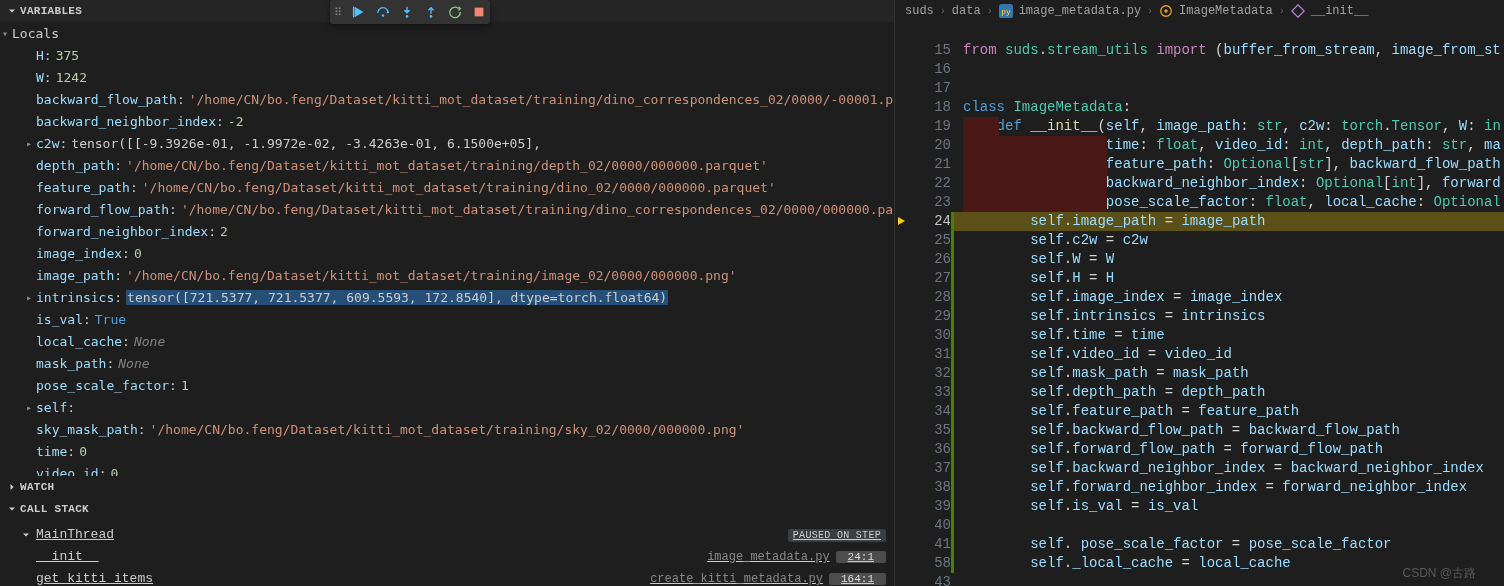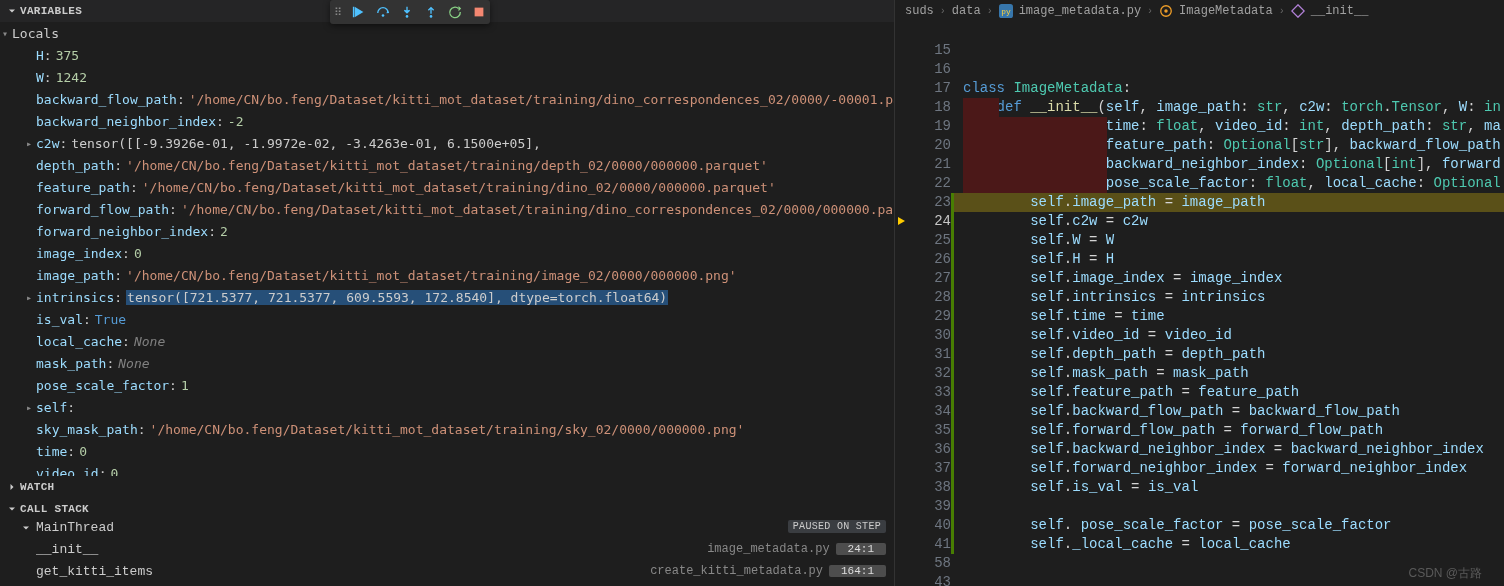--- a/index.html
+++ b/index.html
@@ -84,25 +84,26 @@
 .vstr { color: #ce9178; }
 .vnum { color: #b5cea8; }
 .vbool { color: #569cd6; }
 .vnone { color: #808080; font-style: italic; }
 .vrepr { color: #cccccc; }
 .vhl { background: #264f78; padding: 0 1px; }
 
 .watch, .callstack { background: #1e1e1e; }
 .cs-row {
   display: flex;
-  align-items: flex-start;
+  align-items: flex-end;
   justify-content: space-between;
   height: 22px;
   padding: 0 8px 0 20px;
   font-size: 13px;
+  text-decoration: underline;
 }
 .cs-row.sub { padding-left: 36px; }
 .cs-row .cs-name { color: #ccc; }
 .cs-row .cs-right { display: flex; align-items: center; gap: 6px; color: #888; font-size: 12px; }
 .paused-badge {
   background: #3a3d41;
   color: #ccc;
   font-size: 10px;
   padding: 1px 5px;
   border-radius: 2px;
@@ -172,21 +173,21 @@
 .tk-cls { color: #4ec9b0; }
 .tk-fn { color: #dcdcaa; }
 .tk-prm { color: #9cdcfe; }
 .tk-self { color: #9cdcfe; }
 .tk-pun { color: #d4d4d4; }
 .tk-attr { color: #9cdcfe; }
 .tk-type { color: #4ec9b0; }
 
 .watermark {
   position: absolute;
-  right: 22px;
+  right: 28px;
   bottom: 4px;
   color: #5a5a5a;
   font-size: 12px;
   font-family: sans-serif;
 }
 </style>
 </head>
 <body>
 
 <div class="left-pane">
@@ -456,38 +457,39 @@
           <div class="ln">38</div>
           <div class="ln">39</div>
           <div class="ln">40</div>
           <div class="ln">41</div>
           <div class="ln">58</div>
           <div class="ln">43</div>
         </div>
     </div>
     <div class="code" id="code-area">
         <div class="code-line"></div>
+        <div class="code-line"><span class="tk-kw">from </span><span class="tk-cls">suds</span><span class="tk-pun">.</span><span class="tk-cls">stream_utils</span><span class="tk-kw"> import </span><span class="tk-pun">(</span><span class="tk-prm">buffer_from_stream</span><span class="tk-pun">, </span><span class="tk-prm">image_from_st</span></div>
         <div class="code-line"></div>
         <div class="code-line"></div>
         <div class="code-line"><span class="tk-kw2">class </span><span class="tk-cls">ImageMetadata</span><span class="tk-pun">:</span></div>
         <div class="code-line"><span style="position:absolute;left:12px;top:0;height:19px;width:36px;background:#4b1818"></span><span class="tk-kw2">    def </span><span class="tk-fn">__init__</span><span class="tk-pun">(</span><span class="tk-self">self</span><span class="tk-pun">, </span><span class="tk-prm">image_path</span><span class="tk-pun">: </span><span class="tk-type">str</span><span class="tk-pun">, </span><span class="tk-prm">c2w</span><span class="tk-pun">: </span><span class="tk-cls">torch</span><span class="tk-pun">.</span><span class="tk-cls">Tensor</span><span class="tk-pun">, </span><span class="tk-prm">W</span><span class="tk-pun">: </span><span class="tk-type">in</span></div>
         <div class="code-line"><span style="position:absolute;left:12px;top:0;height:19px;width:144px;background:#4b1818"></span><span>                 </span><span class="tk-prm">time</span><span class="tk-pun">: </span><span class="tk-type">float</span><span class="tk-pun">, </span><span class="tk-prm">video_id</span><span class="tk-pun">: </span><span class="tk-type">int</span><span class="tk-pun">, </span><span class="tk-prm">depth_path</span><span class="tk-pun">: </span><span class="tk-type">str</span><span class="tk-pun">, </span><span class="tk-prm">ma</span></div>
         <div class="code-line"><span style="position:absolute;left:12px;top:0;height:19px;width:144px;background:#4b1818"></span><span>                 </span><span class="tk-prm">feature_path</span><span class="tk-pun">: </span><span class="tk-cls">Optional</span><span class="tk-pun">[</span><span class="tk-type">str</span><span class="tk-pun">], </span><span class="tk-prm">backward_flow_path</span></div>
         <div class="code-line"><span style="position:absolute;left:12px;top:0;height:19px;width:144px;background:#4b1818"></span><span>                 </span><span class="tk-prm">backward_neighbor_index</span><span class="tk-pun">: </span><span class="tk-cls">Optional</span><span class="tk-pun">[</span><span class="tk-type">int</span><span class="tk-pun">], </span><span class="tk-prm">forward</span></div>
         <div class="code-line"><span style="position:absolute;left:12px;top:0;height:19px;width:144px;background:#4b1818"></span><span>                 </span><span class="tk-prm">pose_scale_factor</span><span class="tk-pun">: </span><span class="tk-type">float</span><span class="tk-pun">, </span><span class="tk-prm">local_cache</span><span class="tk-pun">: </span><span class="tk-cls">Optional</span></div>
         <div class="code-line hl"><span class="diff-grn"></span><span>        </span><span class="tk-self">self</span><span class="tk-pun">.</span><span class="tk-attr">image_path</span><span class="tk-pun"> = </span><span class="tk-prm">image_path</span></div>
         <div class="code-line"><span class="diff-grn"></span><span>        </span><span class="tk-self">self</span><span class="tk-pun">.</span><span class="tk-attr">c2w</span><span class="tk-pun"> = </span><span class="tk-prm">c2w</span></div>
         <div class="code-line"><span class="diff-grn"></span><span>        </span><span class="tk-self">self</span><span class="tk-pun">.</span><span class="tk-attr">W</span><span class="tk-pun"> = </span><span class="tk-prm">W</span></div>
         <div class="code-line"><span class="diff-grn"></span><span>        </span><span class="tk-self">self</span><span class="tk-pun">.</span><span class="tk-attr">H</span><span class="tk-pun"> = </span><span class="tk-prm">H</span></div>
         <div class="code-line"><span class="diff-grn"></span><span>        </span><span class="tk-self">self</span><span class="tk-pun">.</span><span class="tk-attr">image_index</span><span class="tk-pun"> = </span><span class="tk-prm">image_index</span></div>
         <div class="code-line"><span class="diff-grn"></span><span>        </span><span class="tk-self">self</span><span class="tk-pun">.</span><span class="tk-attr">intrinsics</span><span class="tk-pun"> = </span><span class="tk-prm">intrinsics</span></div>
         <div class="code-line"><span class="diff-grn"></span><span>        </span><span class="tk-self">self</span><span class="tk-pun">.</span><span class="tk-attr">time</span><span class="tk-pun"> = </span><span class="tk-prm">time</span></div>
         <div class="code-line"><span class="diff-grn"></span><span>        </span><span class="tk-self">self</span><span class="tk-pun">.</span><span class="tk-attr">video_id</span><span class="tk-pun"> = </span><span class="tk-prm">video_id</span></div>
+        <div class="code-line"><span class="diff-grn"></span><span>        </span><span class="tk-self">self</span><span class="tk-pun">.</span><span class="tk-attr">mask_path</span><span class="tk-pun"> = </span><span class="tk-prm">mask_path</span></div>
         <div class="code-line"><span class="diff-grn"></span><span>        </span><span class="tk-self">self</span><span class="tk-pun">.</span><span class="tk-attr">depth_path</span><span class="tk-pun"> = </span><span class="tk-prm">depth_path</span></div>
-        <div class="code-line"><span class="diff-grn"></span><span>        </span><span class="tk-self">self</span><span class="tk-pun">.</span><span class="tk-attr">mask_path</span><span class="tk-pun"> = </span><span class="tk-prm">mask_path</span></div>
         <div class="code-line"><span class="diff-grn"></span><span>        </span><span class="tk-self">self</span><span class="tk-pun">.</span><span class="tk-attr">feature_path</span><span class="tk-pun"> = </span><span class="tk-prm">feature_path</span></div>
         <div class="code-line"><span class="diff-grn"></span><span>        </span><span class="tk-self">self</span><span class="tk-pun">.</span><span class="tk-attr">backward_flow_path</span><span class="tk-pun"> = </span><span class="tk-prm">backward_flow_path</span></div>
         <div class="code-line"><span class="diff-grn"></span><span>        </span><span class="tk-self">self</span><span class="tk-pun">.</span><span class="tk-attr">forward_flow_path</span><span class="tk-pun"> = </span><span class="tk-prm">forward_flow_path</span></div>
         <div class="code-line"><span class="diff-grn"></span><span>        </span><span class="tk-self">self</span><span class="tk-pun">.</span><span class="tk-attr">backward_neighbor_index</span><span class="tk-pun"> = </span><span class="tk-prm">backward_neighbor_index</span></div>
         <div class="code-line"><span class="diff-grn"></span><span>        </span><span class="tk-self">self</span><span class="tk-pun">.</span><span class="tk-attr">forward_neighbor_index</span><span class="tk-pun"> = </span><span class="tk-prm">forward_neighbor_index</span></div>
         <div class="code-line"><span class="diff-grn"></span><span>        </span><span class="tk-self">self</span><span class="tk-pun">.</span><span class="tk-attr">is_val</span><span class="tk-pun"> = </span><span class="tk-prm">is_val</span></div>
         <div class="code-line"><span class="diff-grn"></span></div>
         <div class="code-line"><span class="diff-grn"></span><span>        </span><span class="tk-self">self</span><span class="tk-pun">.</span><span class="tk-attr"> pose_scale_factor</span><span class="tk-pun"> = </span><span class="tk-prm">pose_scale_factor</span></div>
         <div class="code-line"><span class="diff-grn"></span><span>        </span><span class="tk-self">self</span><span class="tk-pun">.</span><span class="tk-attr">_local_cache</span><span class="tk-pun"> = </span><span class="tk-prm">local_cache</span></div>
       </div>

